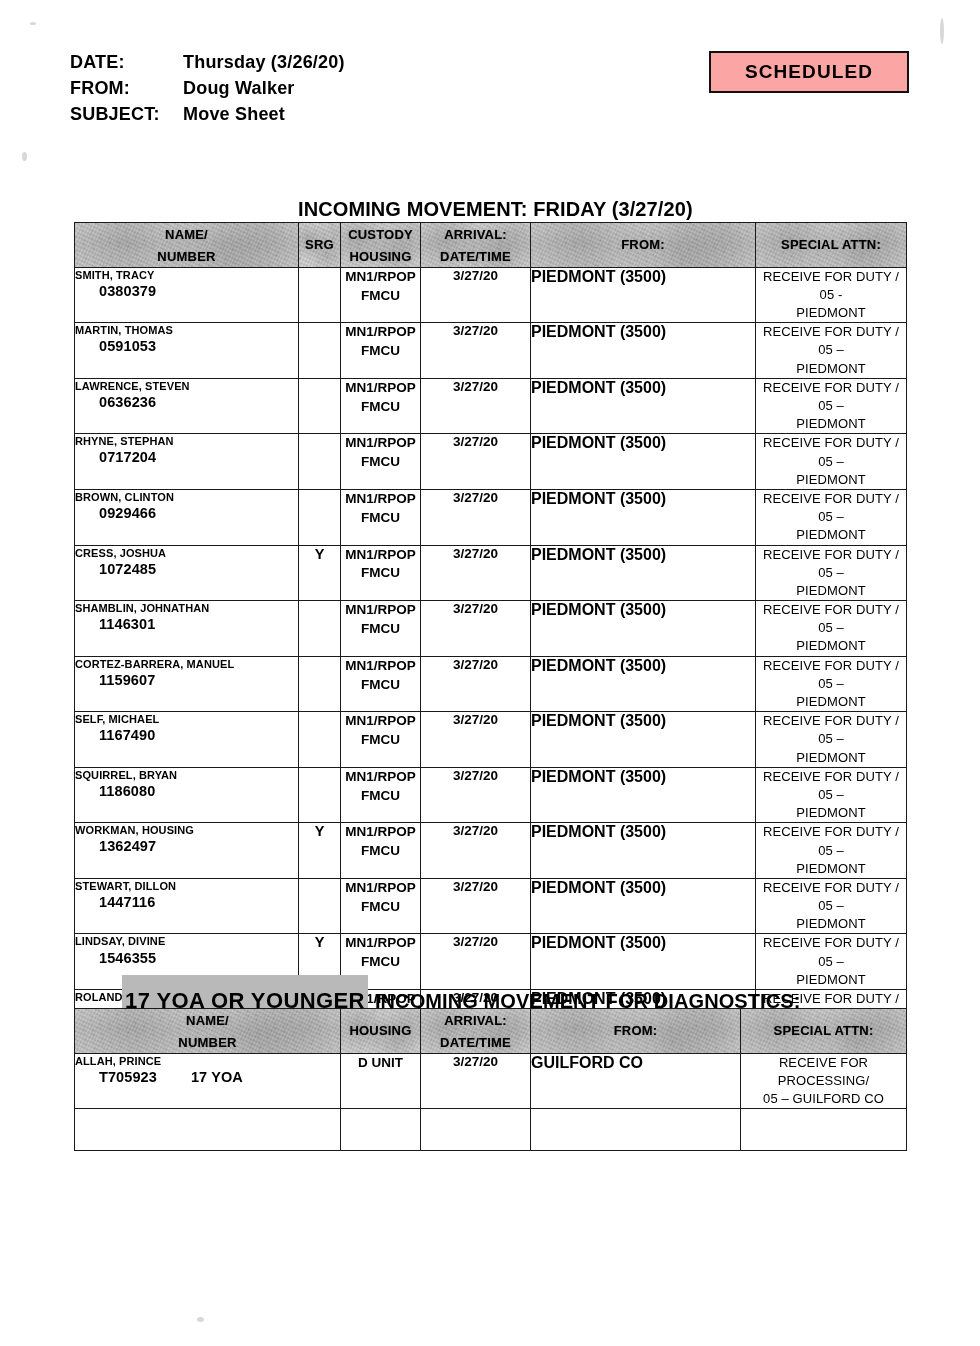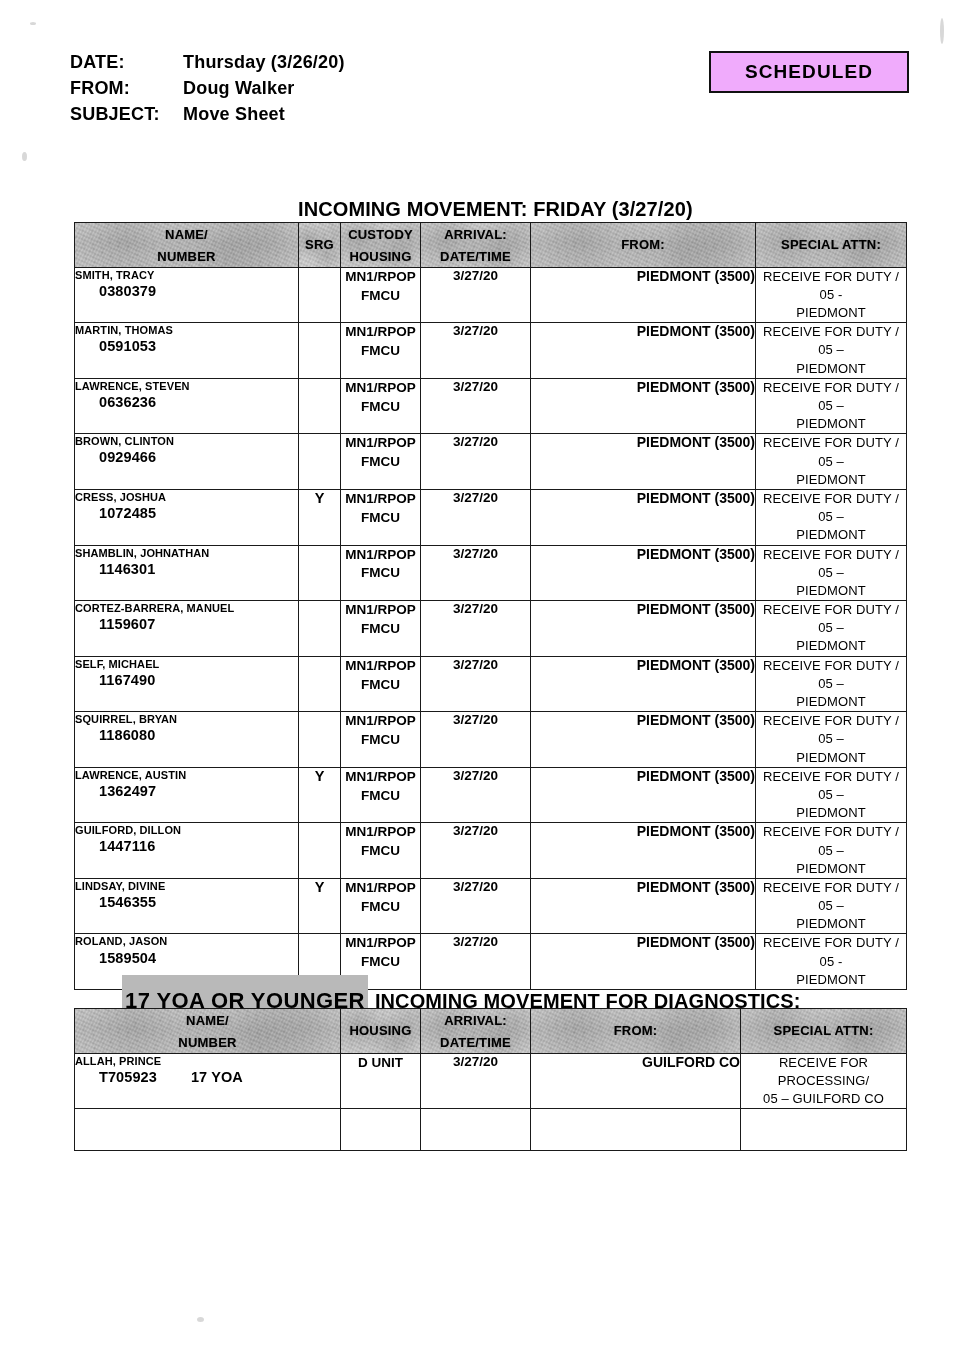--- a/index.html
+++ b/index.html
@@ -46,21 +46,21 @@
   .scheduled-box {
     position: absolute;
     left: 709px;
     top: 51px;
     width: 200px;
     height: 42px;
     border: 2.5px solid #111;
     display: flex;
     align-items: center;
     justify-content: center;
-    background: #f0abfc;
+    background: #fca5a5;
   }
   .scheduled-box span {
     font-size: 19px;
     font-weight: bold;
     letter-spacing: 1.1px;
   }
 
   
   .section-title {
     position: absolute;
@@ -189,22 +189,22 @@
   .c-housing.single {
     padding-top: 0;
   }
   .c-arrival {
     text-align: center;
     font-size: 13.5px;
     font-weight: bold;
     padding-top: 5px;
   }
   .c-from {
-    text-align: right;
-    font-size: 14px;
+    text-align: left;
+    font-size: 16px;
     font-weight: bold;
     padding-top: 5px;
   }
   .c-attn {
     text-align: center;
     padding-top: 4px;
   }
   .c-attn span {
     display: block;
     font-size: 13px;
@@ -331,20 +331,37 @@
           </td>
           <td class="c-arrival">3/27/20</td>
           <td class="c-from">PIEDMONT (3500)</td>
           <td class="c-attn">
             <span>RECEIVE FOR DUTY / 05 –</span>
             <span>PIEDMONT</span>
           </td>
         </tr>
         <tr>
           <td class="c-name">
+            <span class="ln1">RHYNE, STEPHAN</span>
+            <span class="ln2">0717204</span>
+          </td>
+          <td class="c-srg"></td>
+          <td class="c-housing">
+            <span>MN1/RPOP</span>
+            <span>FMCU</span>
+          </td>
+          <td class="c-arrival">3/27/20</td>
+          <td class="c-from">PIEDMONT (3500)</td>
+          <td class="c-attn">
+            <span>RECEIVE FOR DUTY / 05 –</span>
+            <span>PIEDMONT</span>
+          </td>
+        </tr>
+        <tr>
+          <td class="c-name">
             <span class="ln1">BROWN, CLINTON</span>
             <span class="ln2">0929466</span>
           </td>
           <td class="c-srg"></td>
           <td class="c-housing">
             <span>MN1/RPOP</span>
             <span>FMCU</span>
           </td>
           <td class="c-arrival">3/27/20</td>
           <td class="c-from">PIEDMONT (3500)</td>
@@ -433,38 +450,38 @@
           </td>
           <td class="c-arrival">3/27/20</td>
           <td class="c-from">PIEDMONT (3500)</td>
           <td class="c-attn">
             <span>RECEIVE FOR DUTY / 05 –</span>
             <span>PIEDMONT</span>
           </td>
         </tr>
         <tr>
           <td class="c-name">
-            <span class="ln1">LAWRENCE, AUSTIN</span>
+            <span class="ln1">WORKMAN, HOUSING</span>
             <span class="ln2">1362497</span>
           </td>
           <td class="c-srg">Y</td>
           <td class="c-housing">
             <span>MN1/RPOP</span>
             <span>FMCU</span>
           </td>
           <td class="c-arrival">3/27/20</td>
           <td class="c-from">PIEDMONT (3500)</td>
           <td class="c-attn">
             <span>RECEIVE FOR DUTY / 05 –</span>
             <span>PIEDMONT</span>
           </td>
         </tr>
         <tr>
           <td class="c-name">
-            <span class="ln1">GUILFORD, DILLON</span>
+            <span class="ln1">STEWART, DILLON</span>
             <span class="ln2">1447116</span>
           </td>
           <td class="c-srg"></td>
           <td class="c-housing">
             <span>MN1/RPOP</span>
             <span>FMCU</span>
           </td>
           <td class="c-arrival">3/27/20</td>
           <td class="c-from">PIEDMONT (3500)</td>
           <td class="c-attn">

